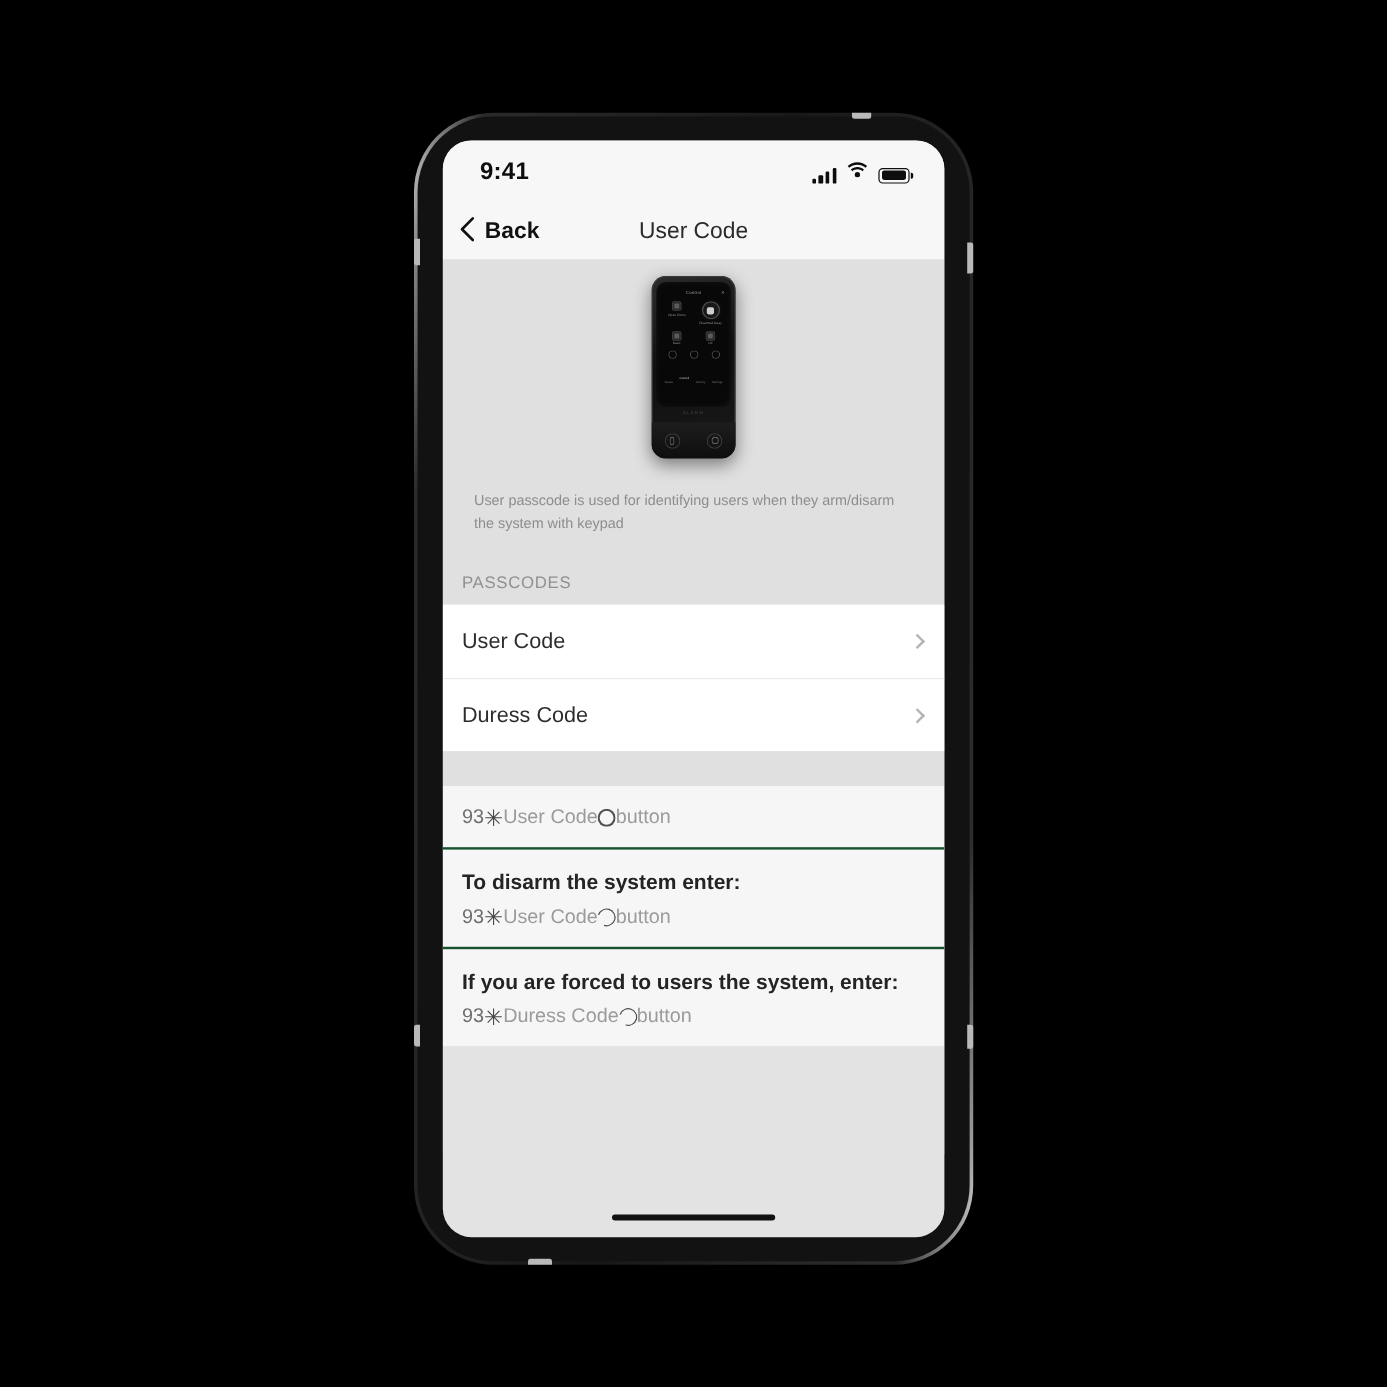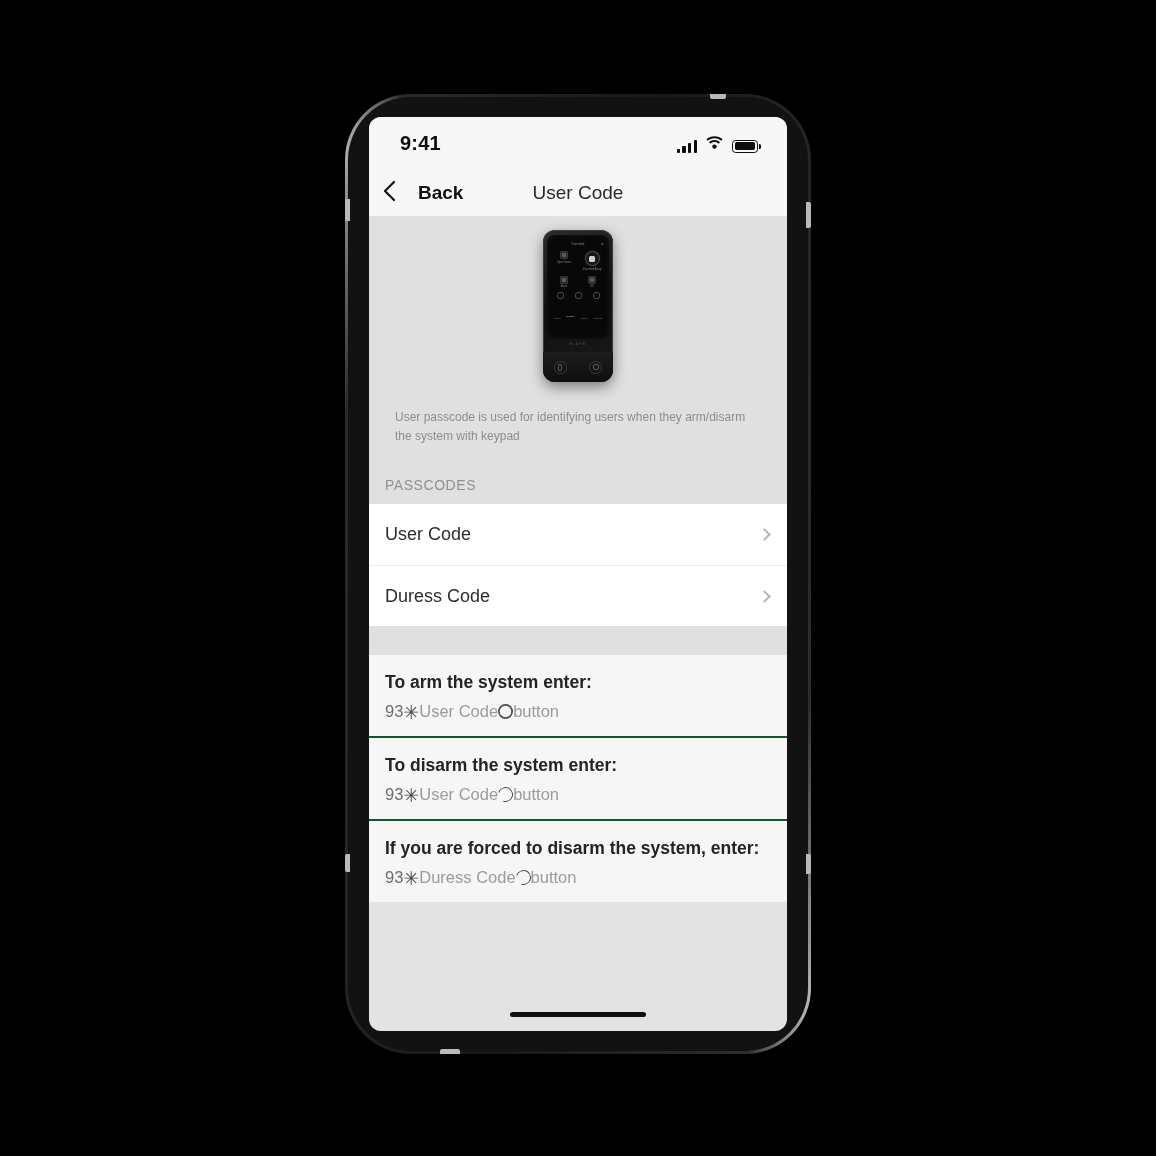--- a/index.html
+++ b/index.html
@@ -11,21 +11,21 @@
     position:absolute; left:345px; top:94px; width:466px; height:960px;
     border-radius:66px;
     background:linear-gradient(100deg,#d8d8d8 0%,#8e8e8e 3%,#2a2a2a 9%,#181818 50%,#2d2d2d 90%,#9a9a9a 97%,#e2e2e2 100%);
     padding:3px;
   }
   #bezel{
     position:absolute; inset:3px; border-radius:63px; background:#121212;
   }
   #screen{
     position:absolute; left:24px; top:23px; width:418px; height:914px;
-    border-radius:12px; background:#e3e3e3; overflow:hidden;
+    border-radius:24px; background:#e3e3e3; overflow:hidden;
   }
   
   .nub{ position:absolute; background:#b9b9b9; }
   .nub.top{ width:16px; height:5px; left:365px; top:0px; border-radius:0 0 2px 2px; }
   .nub.left1{ width:5px; height:22px; left:0px; top:105px; border-radius:2px 0 0 2px; }
   .nub.left2{ width:5px; height:18px; left:0px; top:760px; border-radius:2px 0 0 2px; }
   .nub.right1{ width:5px; height:26px; right:0px; top:108px; border-radius:0 2px 2px 0; }
   .nub.right2{ width:5px; height:20px; right:0px; top:760px; border-radius:0 2px 2px 0; }
   .nub.bot{ width:20px; height:5px; left:95px; bottom:0px; border-radius:2px 2px 0 0; }
 
@@ -46,21 +46,21 @@
   .batt{ width:26px; height:13px; border:1.6px solid #0d0d0d; border-radius:3.6px; position:relative; }
   .batt::after{ content:""; position:absolute; right:-3.6px; top:3.6px; width:2px; height:5px;
     background:#0d0d0d; border-radius:0 1.5px 1.5px 0; }
   .batt i{ position:absolute; inset:1.7px; background:#0d0d0d; border-radius:1.8px; display:block; }
 
   
   #navbar{
     position:relative; height:46px; background:#f7f7f7;
     display:flex; align-items:center;
   }
-  #back-btn{ display:flex; align-items:center; gap:22px; padding-left:14px; cursor:pointer; }
+  #back-btn{ display:flex; align-items:center; gap:8px; padding-left:14px; cursor:pointer; }
   #back-label{ font-size:19px; font-weight:bold; color:#111; }
   #nav-title{
     position:absolute; left:0; right:0; text-align:center;
     font-size:19px; color:#2b2b2b;
   }
 
   
   #hero{ background:#e0e0e0; padding-top:14px; }
   #device-wrap{ display:flex; justify-content:center; }
   
@@ -257,21 +257,20 @@
       </div>
       <div class="row">
         <span class="row-label">Duress Code</span>
         <span class="chev"></span>
       </div>
     </div>
 
     <div id="gap"></div>
 
     <div class="instr">
-      <div class="instr-title">To arm the system enter:</div>
       <div class="instr-line">
         <span class="instr-num">93</span>
         <span class="star">✳</span>
         <span>User Code</span>
         <span class="glyph-arm"></span>
         <span>button</span>
       </div>
     </div>
 
     <div class="instr">
@@ -279,21 +278,21 @@
       <div class="instr-line">
         <span class="instr-num">93</span>
         <span class="star">✳</span>
         <span>User Code</span>
         <span class="glyph-disarm"></span>
         <span>button</span>
       </div>
     </div>
 
     <div class="instr">
-      <div class="instr-title">If you are forced to disarm the system, enter:</div>
+      <div class="instr-title">If you are forced to users the system, enter:</div>
       <div class="instr-line">
         <span class="instr-num">93</span>
         <span class="star">✳</span>
         <span>Duress Code</span>
         <span class="glyph-disarm"></span>
         <span>button</span>
       </div>
     </div>
 
     <div id="footer-pad"></div>

